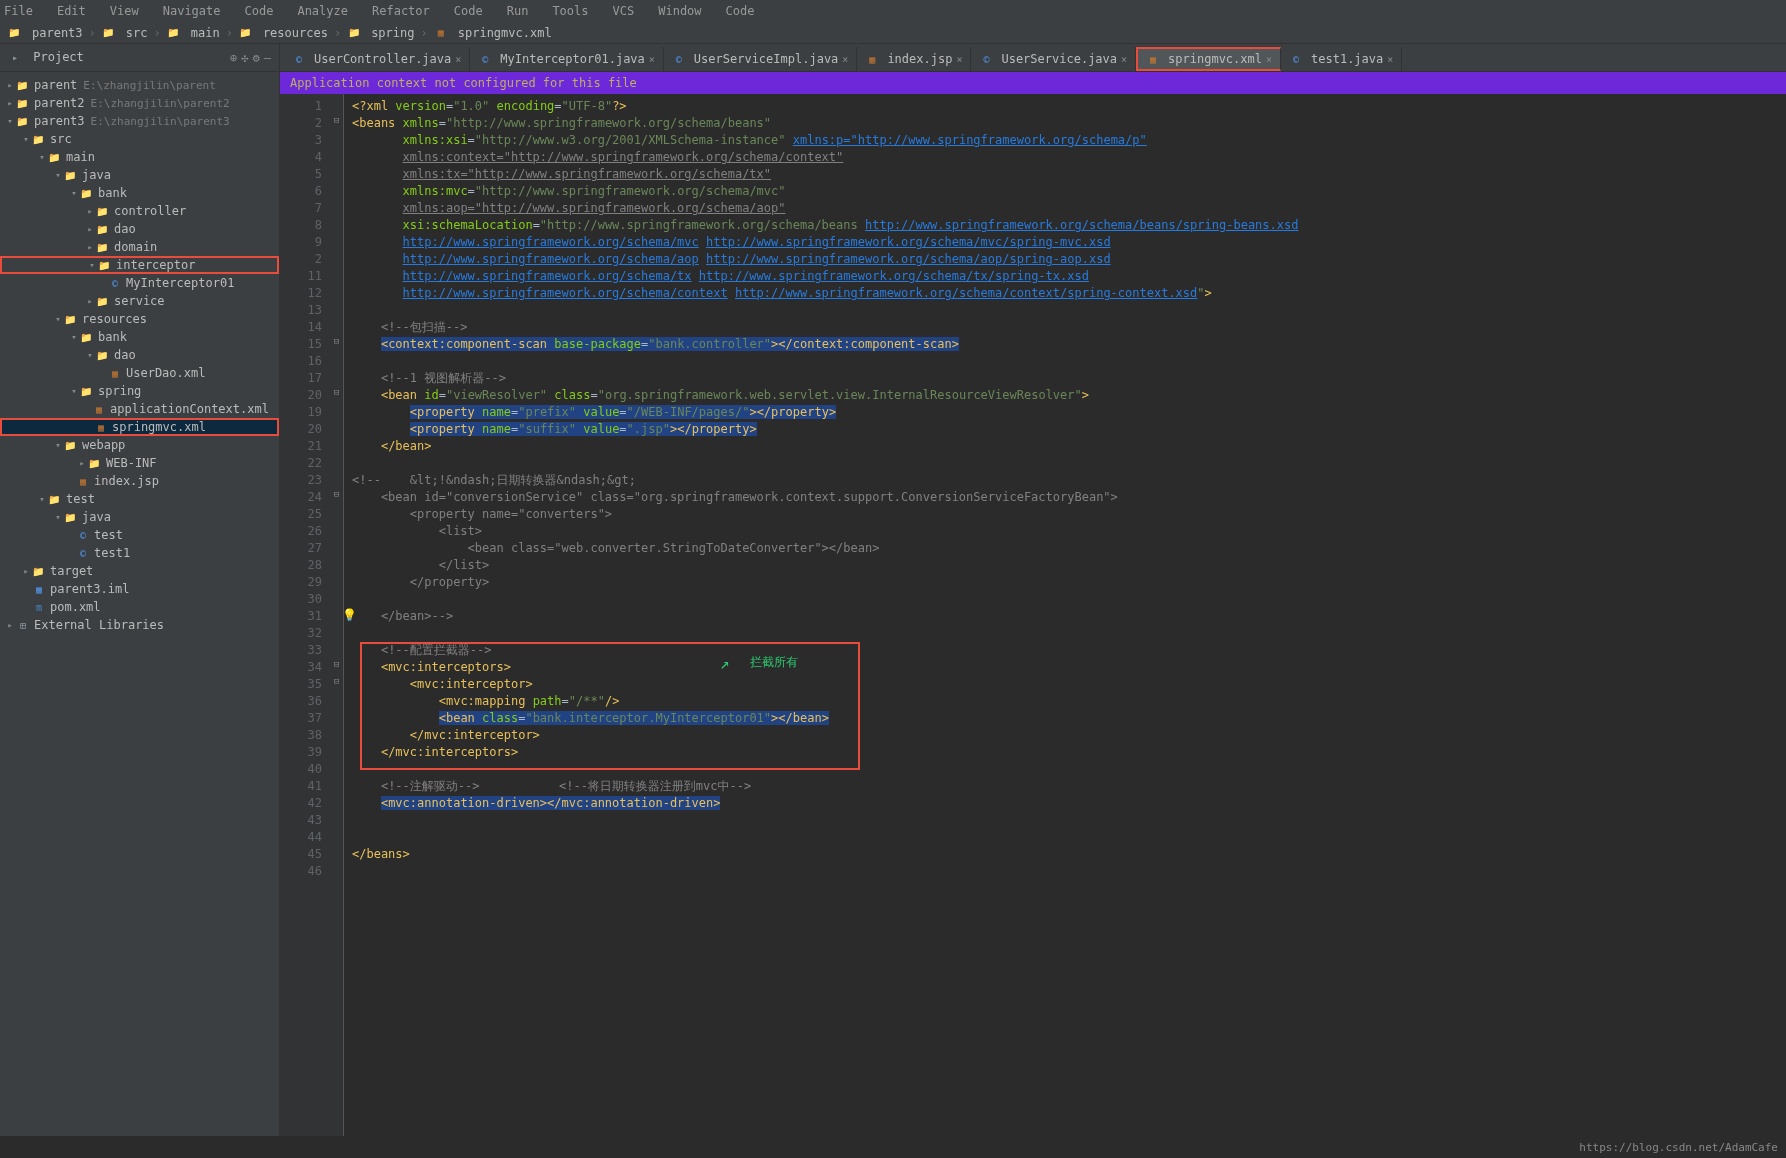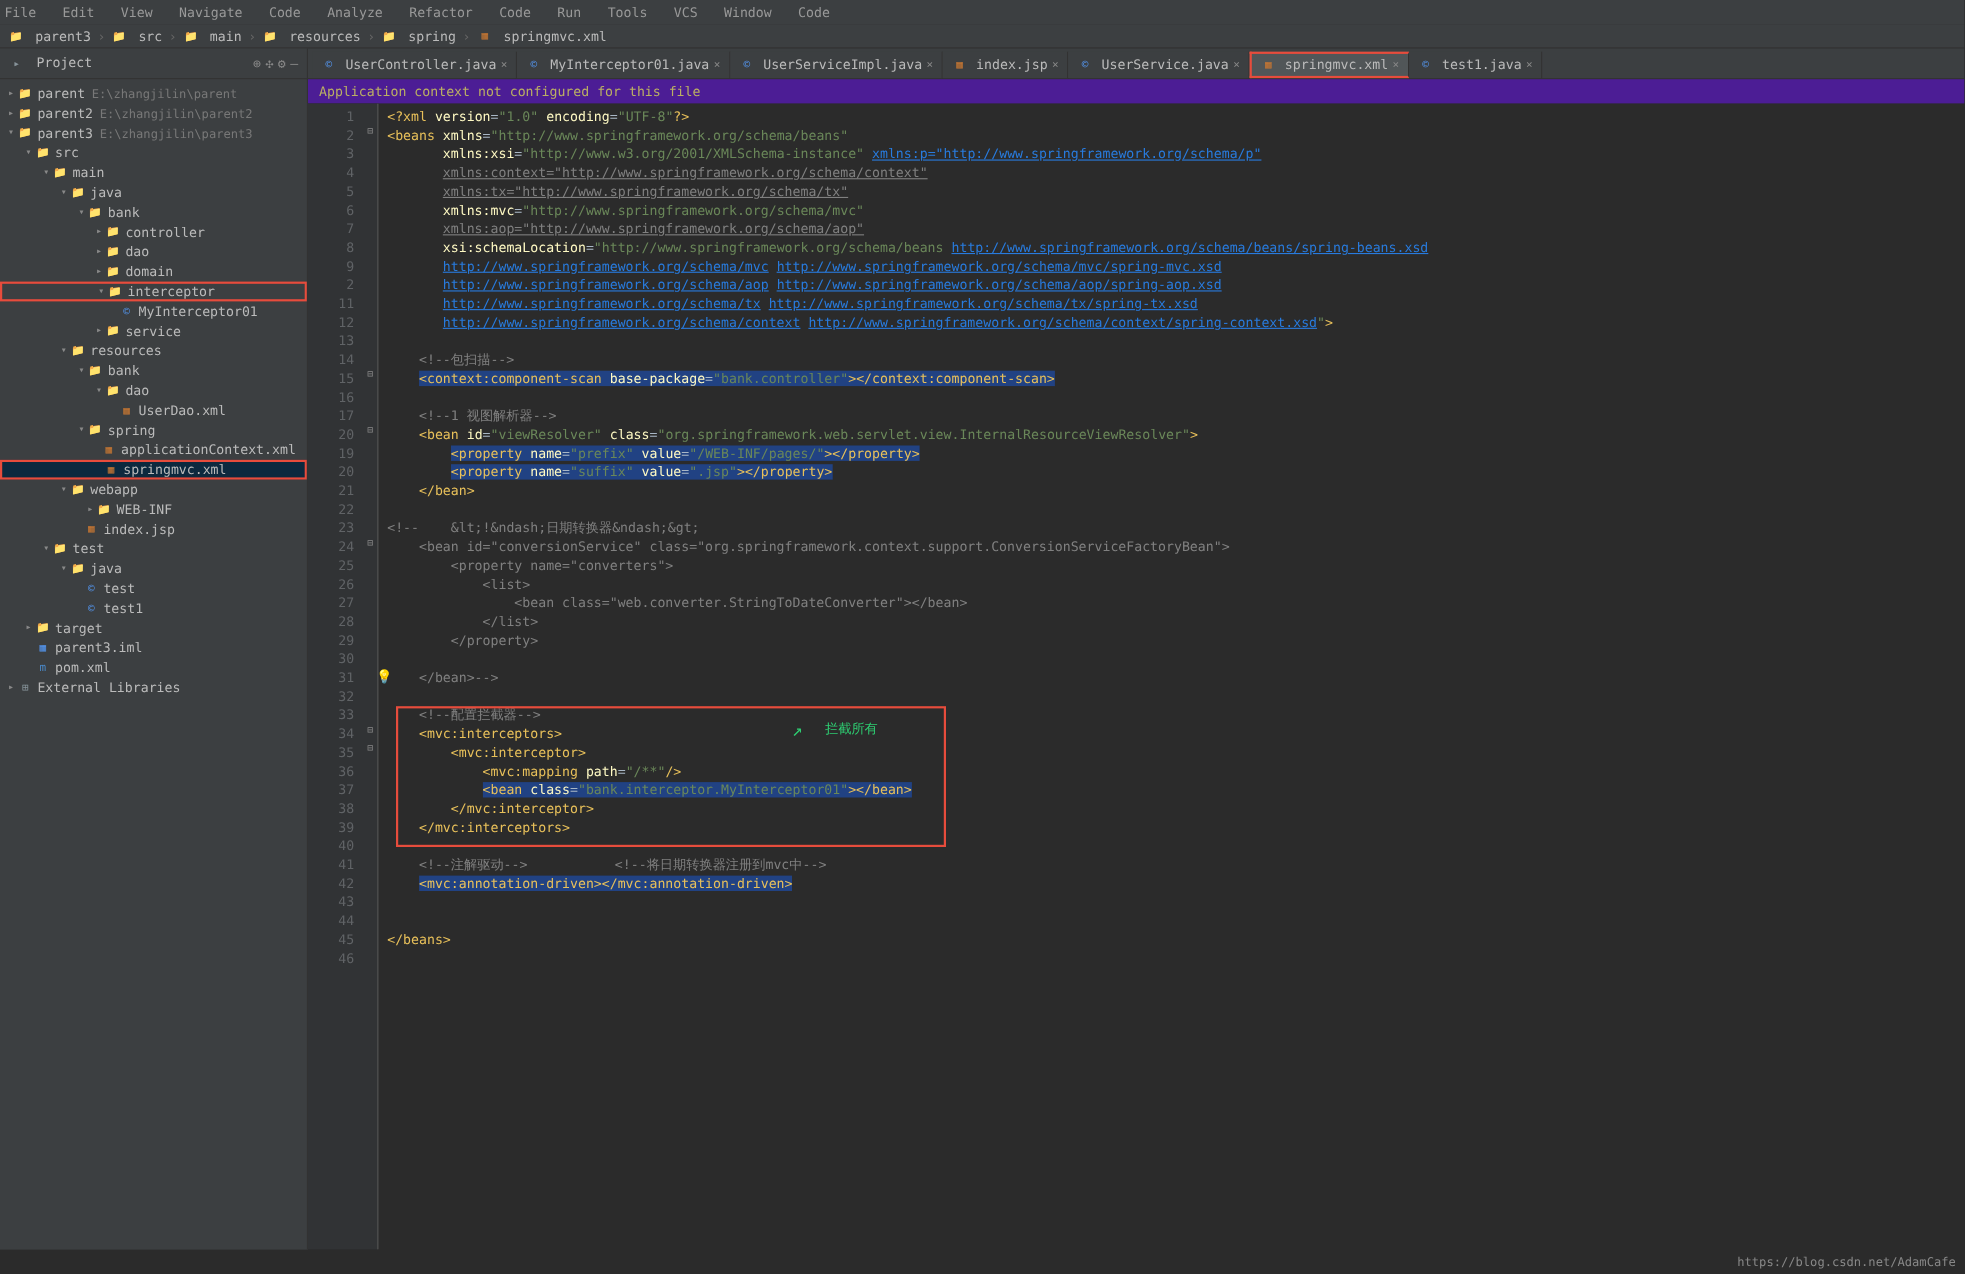--- a/index.html
+++ b/index.html
@@ -21,30 +21,30 @@
 .folder-y{color:#b7a45b}
 .file-x{color:#c57633}
 .file-c{color:#5394ec}
 .path-hint{color:#787878;margin-left:6px;font-size:11px}
 .red-box{border:2px solid #e74c3c}
 .editor-area{flex:1;display:flex;flex-direction:column;background:#2b2b2b}
 .tabs{height:28px;background:#3c3f41;display:flex;align-items:flex-end;border-bottom:1px solid #323232;padding-left:4px}
 .tab{height:24px;padding:0 8px;display:flex;align-items:center;gap:4px;color:#bbb;background:#3c3f41;border-right:1px solid #323232;font-size:11px;cursor:pointer}
 .tab.active{background:#515658}
 .tab .close{color:#888;font-size:10px}
-.banner{height:22px;background:#4c1d95;color:#bbb063;display:flex;align-items:center;padding:0 10px;font-size:12px}
+.banner{height:22px;background:#6d28d9;color:#bbb063;display:flex;align-items:center;padding:0 10px;font-size:12px}
 .code-wrap{flex:1;display:flex;overflow:auto;position:relative}
 .gutter{width:50px;background:#313335;color:#606366;text-align:right;padding:4px 8px 4px 0;line-height:17px;font-size:12px;user-select:none}
 .gutter div{height:17px}
 .fold{width:14px;background:#313335;border-right:1px solid #555;padding-top:4px}
 .fold div{height:17px;text-align:center;color:#888;font-size:9px}
 .code{flex:1;padding:4px 0 4px 8px;line-height:17px;white-space:pre;font-size:12px}
 .code .ln{height:17px}
 .tag{color:#e8c05a}
-.attr{color:#fef9c3}
+.attr{color:#84cc16}
 .str{color:#6a8759}
 .cmt{color:#808080}
 .url{color:#287bde;text-decoration:underline}
 .urlb{color:#808080;text-decoration:underline}
 .hl{background:#214283}
 .red-box-code{position:absolute;border:2px solid #e74c3c;pointer-events:none}
 .anno-green{position:absolute;color:#2ecc71;font-size:12px;pointer-events:none}
 .anno-arrow{position:absolute;color:#2ecc71;font-size:16px;pointer-events:none}
 .watermark{position:fixed;bottom:4px;right:8px;color:#888;font-size:11px}
 .bulb{position:absolute;color:#f1c40f;font-size:12px}

